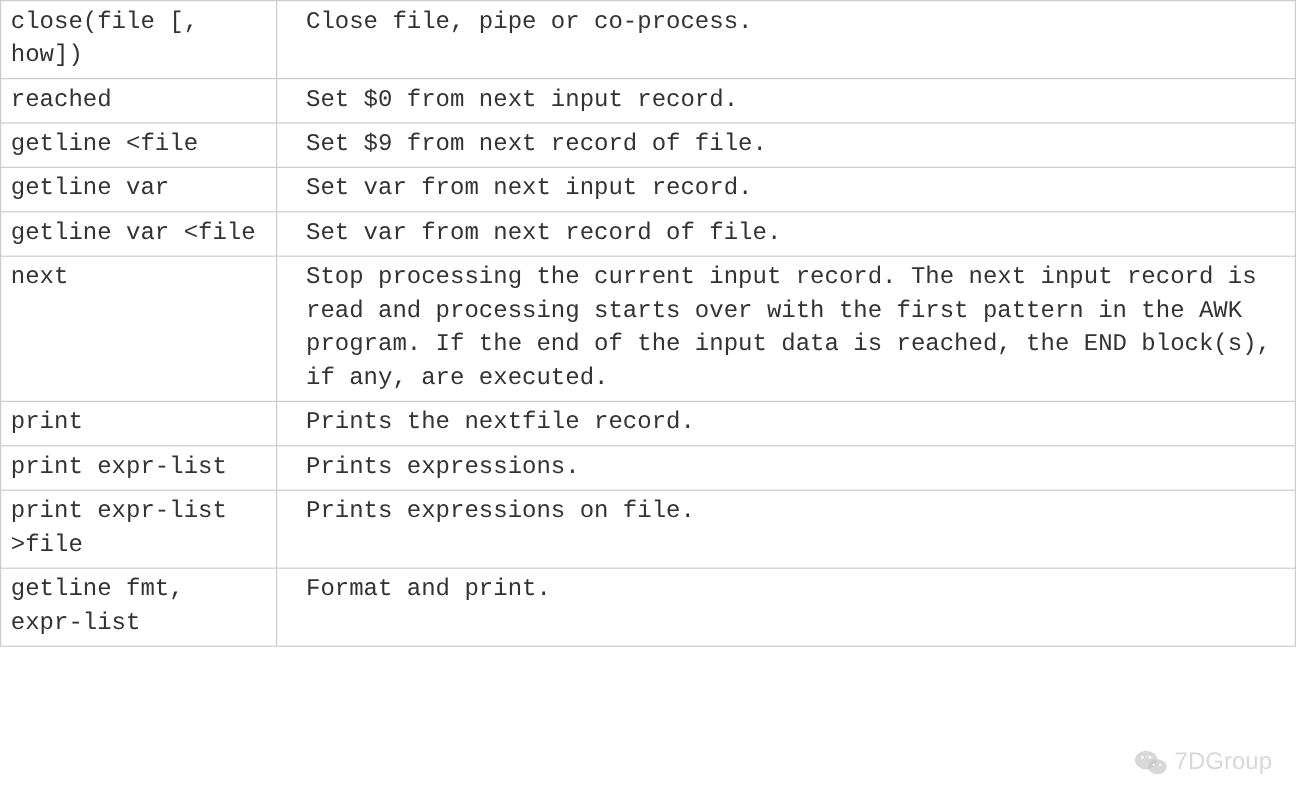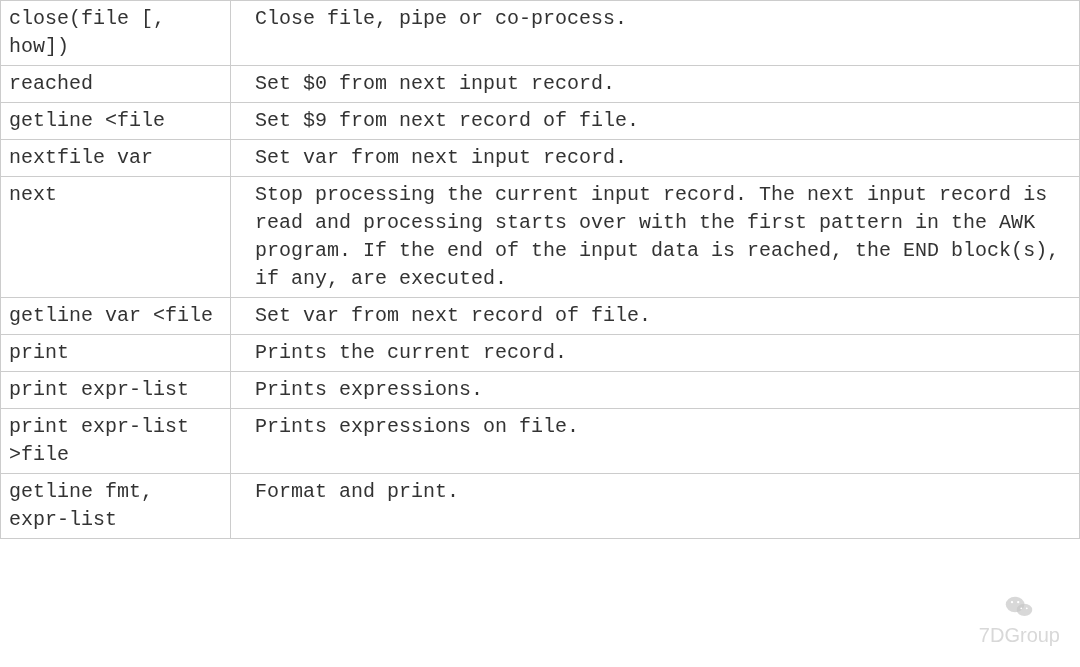--- a/index.html
+++ b/index.html
@@ -38,21 +38,20 @@
     .watermark {
       position: absolute;
       right: 20px;
       bottom: 20px;
       color: rgba(200, 200, 200, 0.7);
       font-family: Arial, sans-serif;
       font-size: 20px;
       display: flex;
       align-items: center;
       gap: 6px;
-      flex-direction: column;
     }
     .wechat-icon {
       width: 28px;
       height: 24px;
       position: relative;
     }
     .wechat-icon svg {
       width: 100%;
       height: 100%;
       fill: rgba(200, 200, 200, 0.7);
@@ -69,34 +68,34 @@
       </tr>
       <tr>
         <td class="cmd">reached</td>
         <td class="desc">Set $0 from next input record.</td>
       </tr>
       <tr>
         <td class="cmd">getline &lt;file</td>
         <td class="desc">Set $9 from next record of file.</td>
       </tr>
       <tr>
-        <td class="cmd">nextfile var</td>
+        <td class="cmd">getline var</td>
         <td class="desc">Set var from next input record.</td>
+      </tr>
+      <tr>
+        <td class="cmd">getline var &lt;file</td>
+        <td class="desc">Set var from next record of file.</td>
       </tr>
       <tr>
         <td class="cmd">next</td>
         <td class="desc"> Stop processing the current input record. The next input record is read and processing starts over with the first pattern in the AWK program. If the end of the input data is reached, the END block(s), if any, are executed.</td>
       </tr>
       <tr>
-        <td class="cmd">getline var &lt;file</td>
-        <td class="desc">Set var from next record of file.</td>
-      </tr>
-      <tr>
         <td class="cmd">print</td>
-        <td class="desc">Prints the current record.</td>
+        <td class="desc">Prints the nextfile record.</td>
       </tr>
       <tr>
         <td class="cmd">print expr-list</td>
         <td class="desc">Prints expressions.</td>
       </tr>
       <tr>
         <td class="cmd">print expr-list &gt;file</td>
         <td class="desc">Prints expressions on file.</td>
       </tr>
       <tr>

